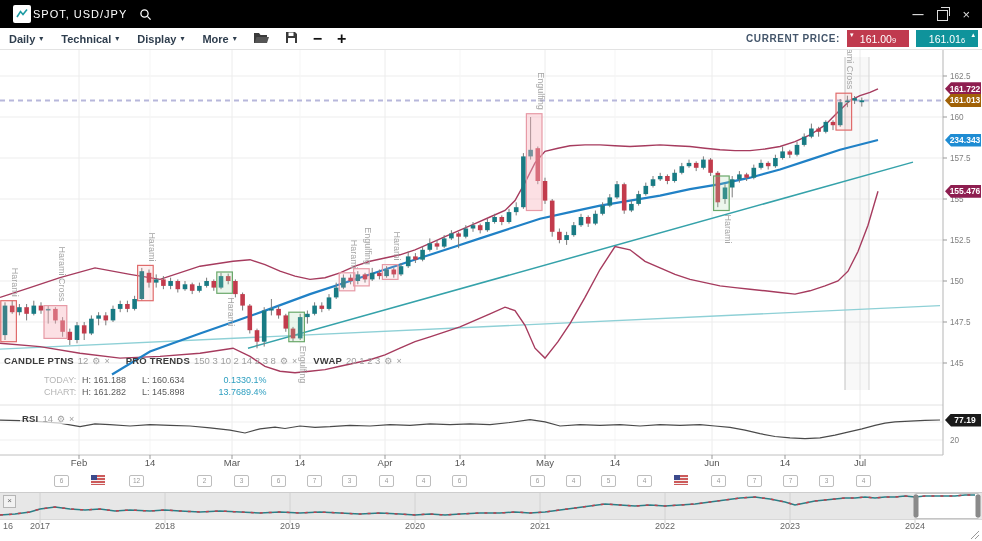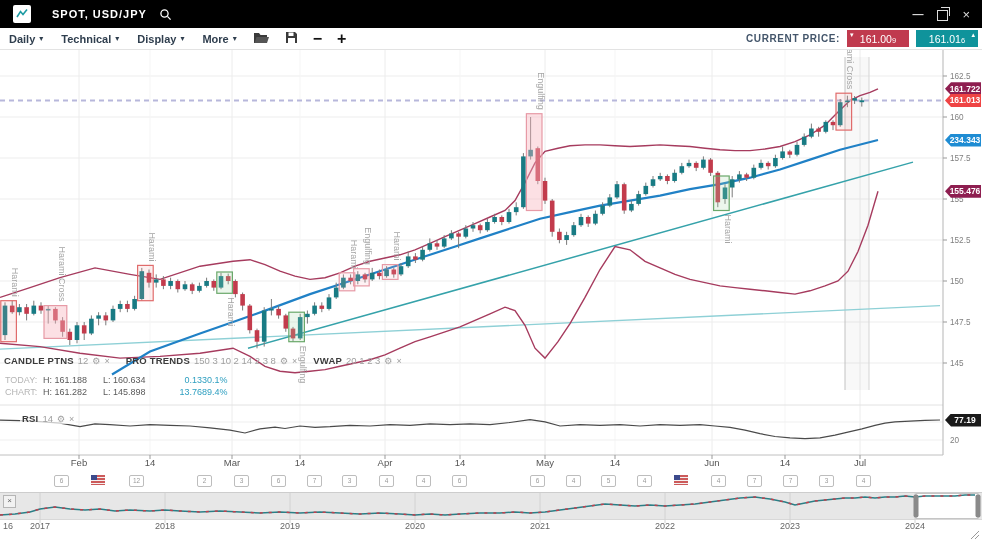--- a/index.html
+++ b/index.html
@@ -4,21 +4,21 @@
 <style>
   html,body{margin:0;padding:0;width:982px;height:541px;overflow:hidden;background:#fff;
     font-family:"Liberation Sans","DejaVu Sans",sans-serif;}
   #stage{position:relative;width:982px;height:541px;}
   #chart-svg{position:absolute;left:0;top:0;z-index:1;}
   
   .titlebar{position:absolute;left:0;top:0;width:982px;height:28px;background:#000;z-index:5;
     display:flex;align-items:center;}
   .logo{width:18px;height:18px;background:#fff;border-radius:2px;margin-left:13px;display:flex;
     align-items:center;justify-content:center;}
-  .app-title{color:#fff;font-size:11px;font-weight:bold;letter-spacing:1px;margin-left:21px;}
+  .app-title{color:#fff;font-size:11px;font-weight:normal;letter-spacing:1px;margin-left:2px;}
   .search{margin-left:12px;display:flex;align-items:center;}
   .win-controls{margin-left:auto;display:flex;align-items:center;gap:14px;margin-right:12px;color:#ddd;}
   .win-min{font-size:11px;font-weight:bold;cursor:default;line-height:8px;}
   .win-restore{position:relative;width:9px;height:9px;border:1px solid #ddd;margin-top:2px;}
   .win-restore::before{content:"";position:absolute;top:-4px;left:3px;width:8px;height:8px;
     border-top:1px solid #ddd;border-right:1px solid #ddd;}
   .win-close{font-size:13px;line-height:13px;}
   
   .toolbar{position:absolute;left:0;top:28px;width:982px;height:21px;background:#fff;z-index:5;
     border-bottom:1px solid #e3e3e3;display:flex;align-items:center;}
@@ -37,21 +37,21 @@
   .px-badge .dir.l{left:3px;} .px-badge .dir.r{right:3px;}
   
   .ind-legend{position:absolute;left:4px;top:355px;z-index:4;display:flex;gap:16px;align-items:center;
     font-size:9.5px;white-space:nowrap;}
   .ind-item{display:flex;align-items:center;gap:4px;}
   .ind-name{font-weight:bold;color:#3b3b3b;letter-spacing:0.2px;}
   .ind-params{color:#a0a0a0;}
   .mini-icon{color:#a0a0a0;font-size:9px;cursor:pointer;}
   .stats{position:absolute;left:5px;top:374px;z-index:4;font-size:9px;line-height:12px;}
   .stats .row{display:flex;gap:0;}
-  .stats .lbl{color:#b5b5b5;width:38px;}
+  .stats .lbl{color:#b5b5b5;width:38px;margin-left:39px;}
   .stats .hl{color:#5a5a5a;width:60px;}
   .stats .chg{color:#2e9fc0;width:44px;text-align:right;}
   .stats .pct{color:#2e9fc0;}
   .rsi-legend{position:absolute;left:20px;top:413px;z-index:4;display:flex;gap:4px;align-items:center;
     font-size:9.5px;background:rgba(255,255,255,.7);padding:0 2px;text-align:right;}
   
   .axis-badge{position:absolute;left:945px;width:36px;height:13px;z-index:4;color:#fff;
     font-size:8.5px;font-weight:bold;display:flex;align-items:center;justify-content:center;
     padding-left:4px;box-sizing:border-box;
     clip-path:polygon(6px 0,100% 0,100% 100%,6px 100%,0 50%);}
@@ -557,21 +557,21 @@
 <div class="rsi-legend">
   <span class="ind-name">RSI</span>
   <span class="ind-params">14</span>
   <span class="mini-icon">⚙</span>
       <span class="mini-icon">×</span>
 </div>
 
 <div class="axis-badge" style="top: 82.3px; background: rgb(142, 30, 80);">
       <span>161.722</span>
     </div>
-<div class="axis-badge" style="top: 93.9px; background: #ef4444;">
+<div class="axis-badge" style="top: 93.9px; background: #a16207;">
       <span>161.013</span>
     </div>
 <div class="axis-badge" style="top: 133.5px; background: rgb(30, 140, 211);">
       <span>234.343</span>
     </div>
 <div class="axis-badge" style="top: 184.7px; background: rgb(142, 30, 80);">
       <span>155.476</span>
     </div>
 <div class="axis-badge" id="rsi-badge" style="top: 413.5px; background: rgb(26, 26, 26);">
       <span>77.19</span>

